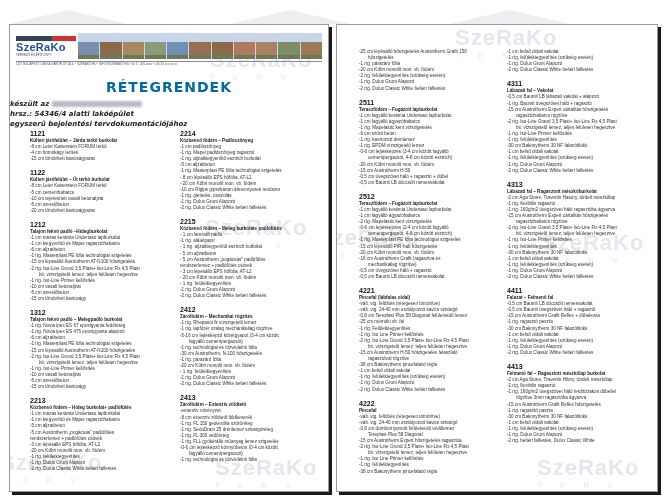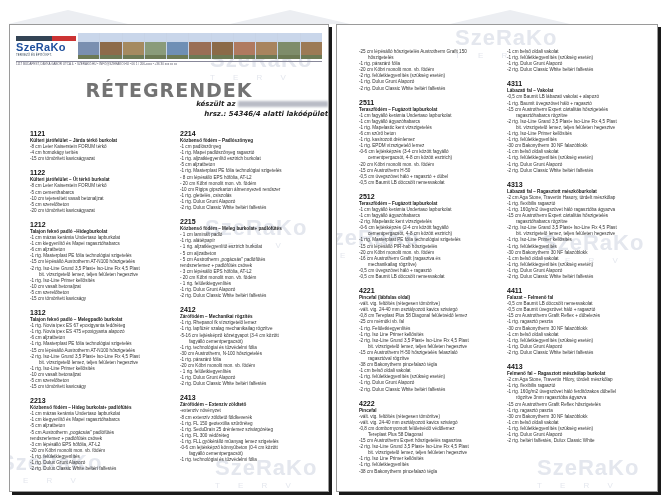--- a/index.html
+++ b/index.html
@@ -11,22 +11,22 @@
   .wm small{display:block;font-size:8px;letter-spacing:8px;font-weight:normal;text-align:left;}
   .roof{position:absolute;width:0;height:0;border-left:60px solid transparent;border-right:60px solid transparent;border-bottom:14px solid #eceef2;}
   .banner{position:absolute;left:6px;top:8px;width:306px;height:26px;display:flex;align-items:stretch;}
   .logo{width:60px;background:#fff;display:flex;flex-direction:column;justify-content:center;border-right:2px solid #fff;}
   .logo .top{height:5px;background:linear-gradient(90deg,#345 0,#345 60%,#c33 60%);}
   .logo .name{font-weight:bold;font-size:11px;color:#1e4f9c;line-height:12px;letter-spacing:0.3px;}
   .logo .sub{font-size:3px;color:#345;line-height:4px;}
   .photos{flex:1;display:flex;gap:1px;background:#c7d3e6;}
   .photo{flex:1;}
   .addr{position:absolute;left:6px;top:36px;width:306px;font-size:3px;color:#556;white-space:nowrap;overflow:hidden;border-top:1px solid #889;}
-  .title{position:absolute;left:0;width:100%;top:54px;text-align:center;font-weight:bold;font-size:19px;letter-spacing:1px;color:#737373;font-family:"DejaVu Sans",sans-serif;}
-  .subtitle{position:absolute;left:0;width:100%;text-align:right;font-weight:bold;font-style:italic;font-size:7px;color:#222;line-height:10px;font-family:"DejaVu Sans",sans-serif;}
+  .title{position:absolute;left:0;width:100%;top:54px;text-align:center;font-weight:bold;font-size:14px;letter-spacing:1px;color:#0369a1;font-family:"DejaVu Sans",sans-serif;}
+  .subtitle{position:absolute;left:0;width:100%;text-align:left;font-weight:bold;font-style:italic;font-size:7px;color:#222;line-height:10px;font-family:"DejaVu Sans",sans-serif;}
   .blur{display:inline-block;width:90px;height:6px;background:#b9bcc6;filter:blur(1px);vertical-align:middle;}
   .col{position:absolute;font-size:4.6px;line-height:6.1px;color:#333;}
   .sec{margin-bottom:7px;}
   .code{font-size:7px;font-weight:bold;line-height:8px;color:#111;}
   .stitle{font-weight:bold;color:#222;}
   .ln{white-space:nowrap;}
   .ind{padding-left:9px;}
 </style>
 </head>
 <body>
@@ -61,20 +61,21 @@
         <div class="photo" style="background: linear-gradient(rgb(201, 214, 234) 0px, rgb(201, 214, 234) 35%, rgb(156, 122, 85) 35%, rgb(156, 122, 85) 85%, rgb(109, 122, 85) 85%);"></div>
       </div>
   </div>
   <div class="addr">1117 BUDAPEST, DAYKA GÁBOR UTCA 4.  •  SZERAKO.HU  •  INFO@SZERAKO.HU  •  06 1 / 206-xxxx  •  +36 30 xxx xx xx</div>
 
   <div class="title">RÉTEGRENDEK</div>
   <div class="subtitle" style="top:74px;">
     <span>készült az</span>
     <span class="blur"></span><br>
     <span>hrsz.: 54346/4 alatti lakóépület</span><br>
+    <span>egyszerű bejelentési tervdokumentációjához</span>
   </div>
 
   <div class="col" id="p1c1" style="left:20px;top:105px;width:150px;">
       <div class="sec">
         <div class="code">1121</div>
         <div class="stitle">Külteri járófelület – Járda térkő burkolat</div>
         <div class="ln">-8 cm Leier Kaiserstein FORUM térkő</div>
         <div class="ln">-4 cm homokágy terítés</div>
         <div class="ln">-15 cm tömörített kavicságyazat</div>
       </div>

